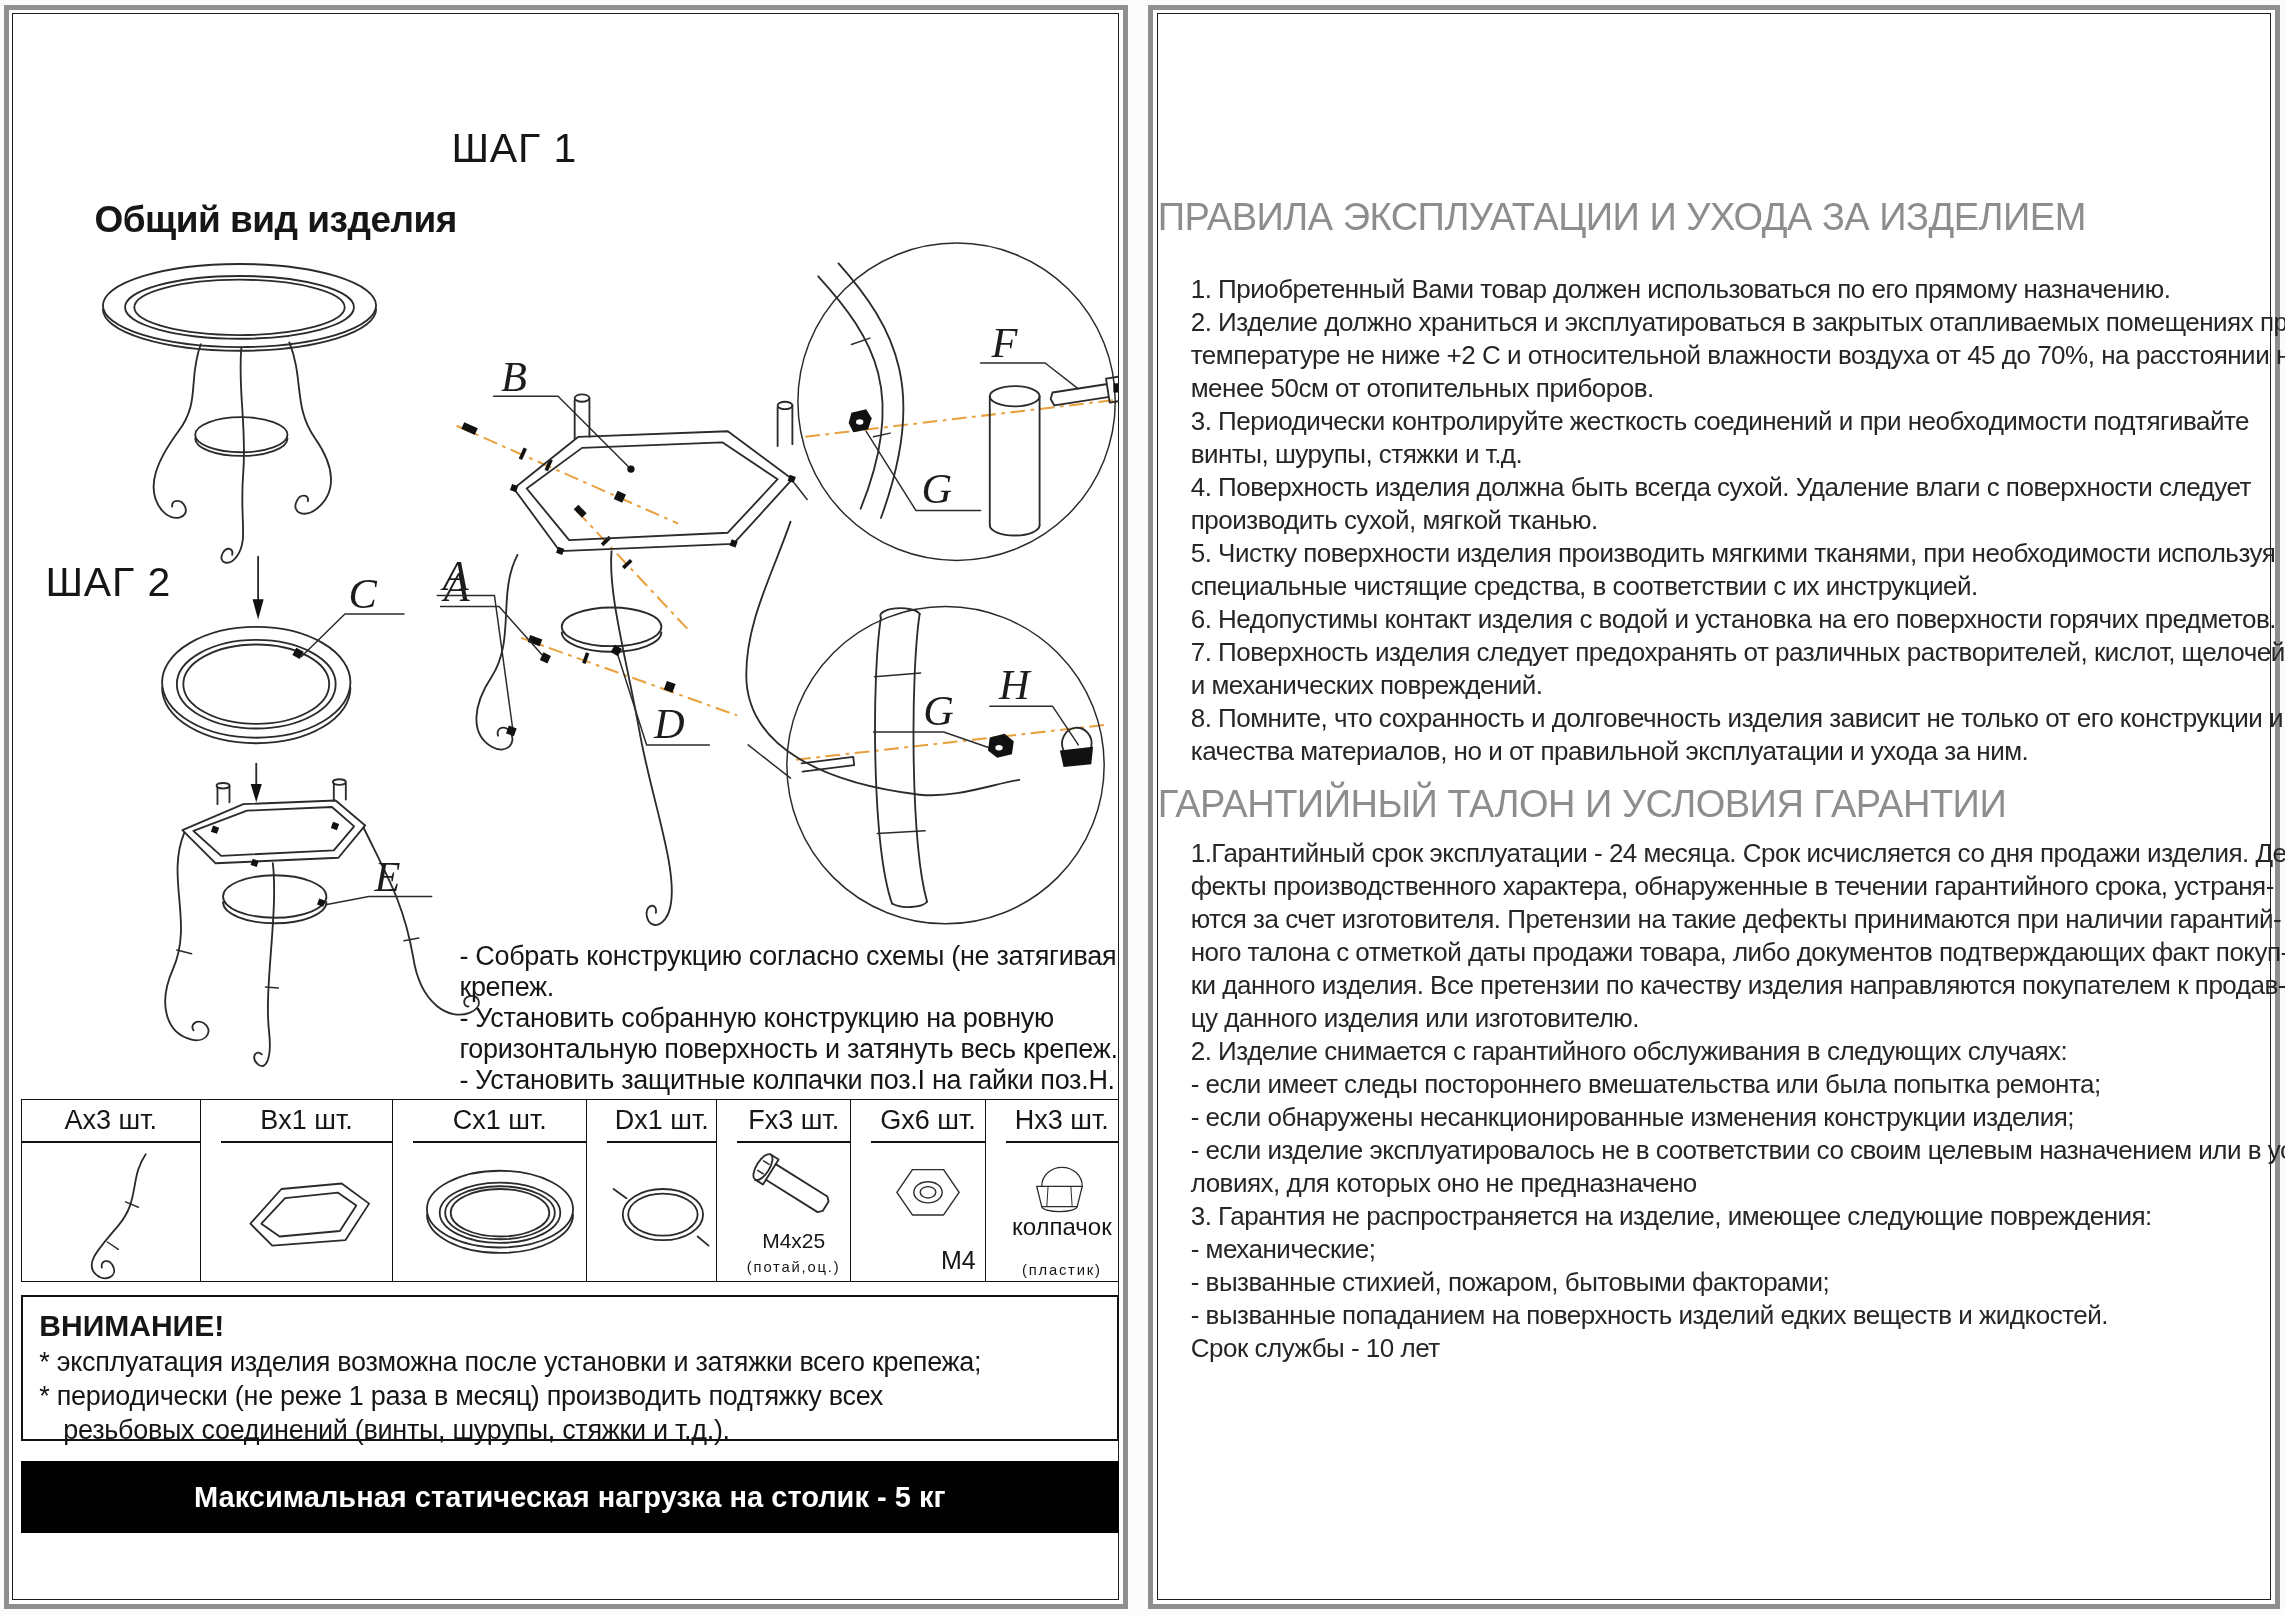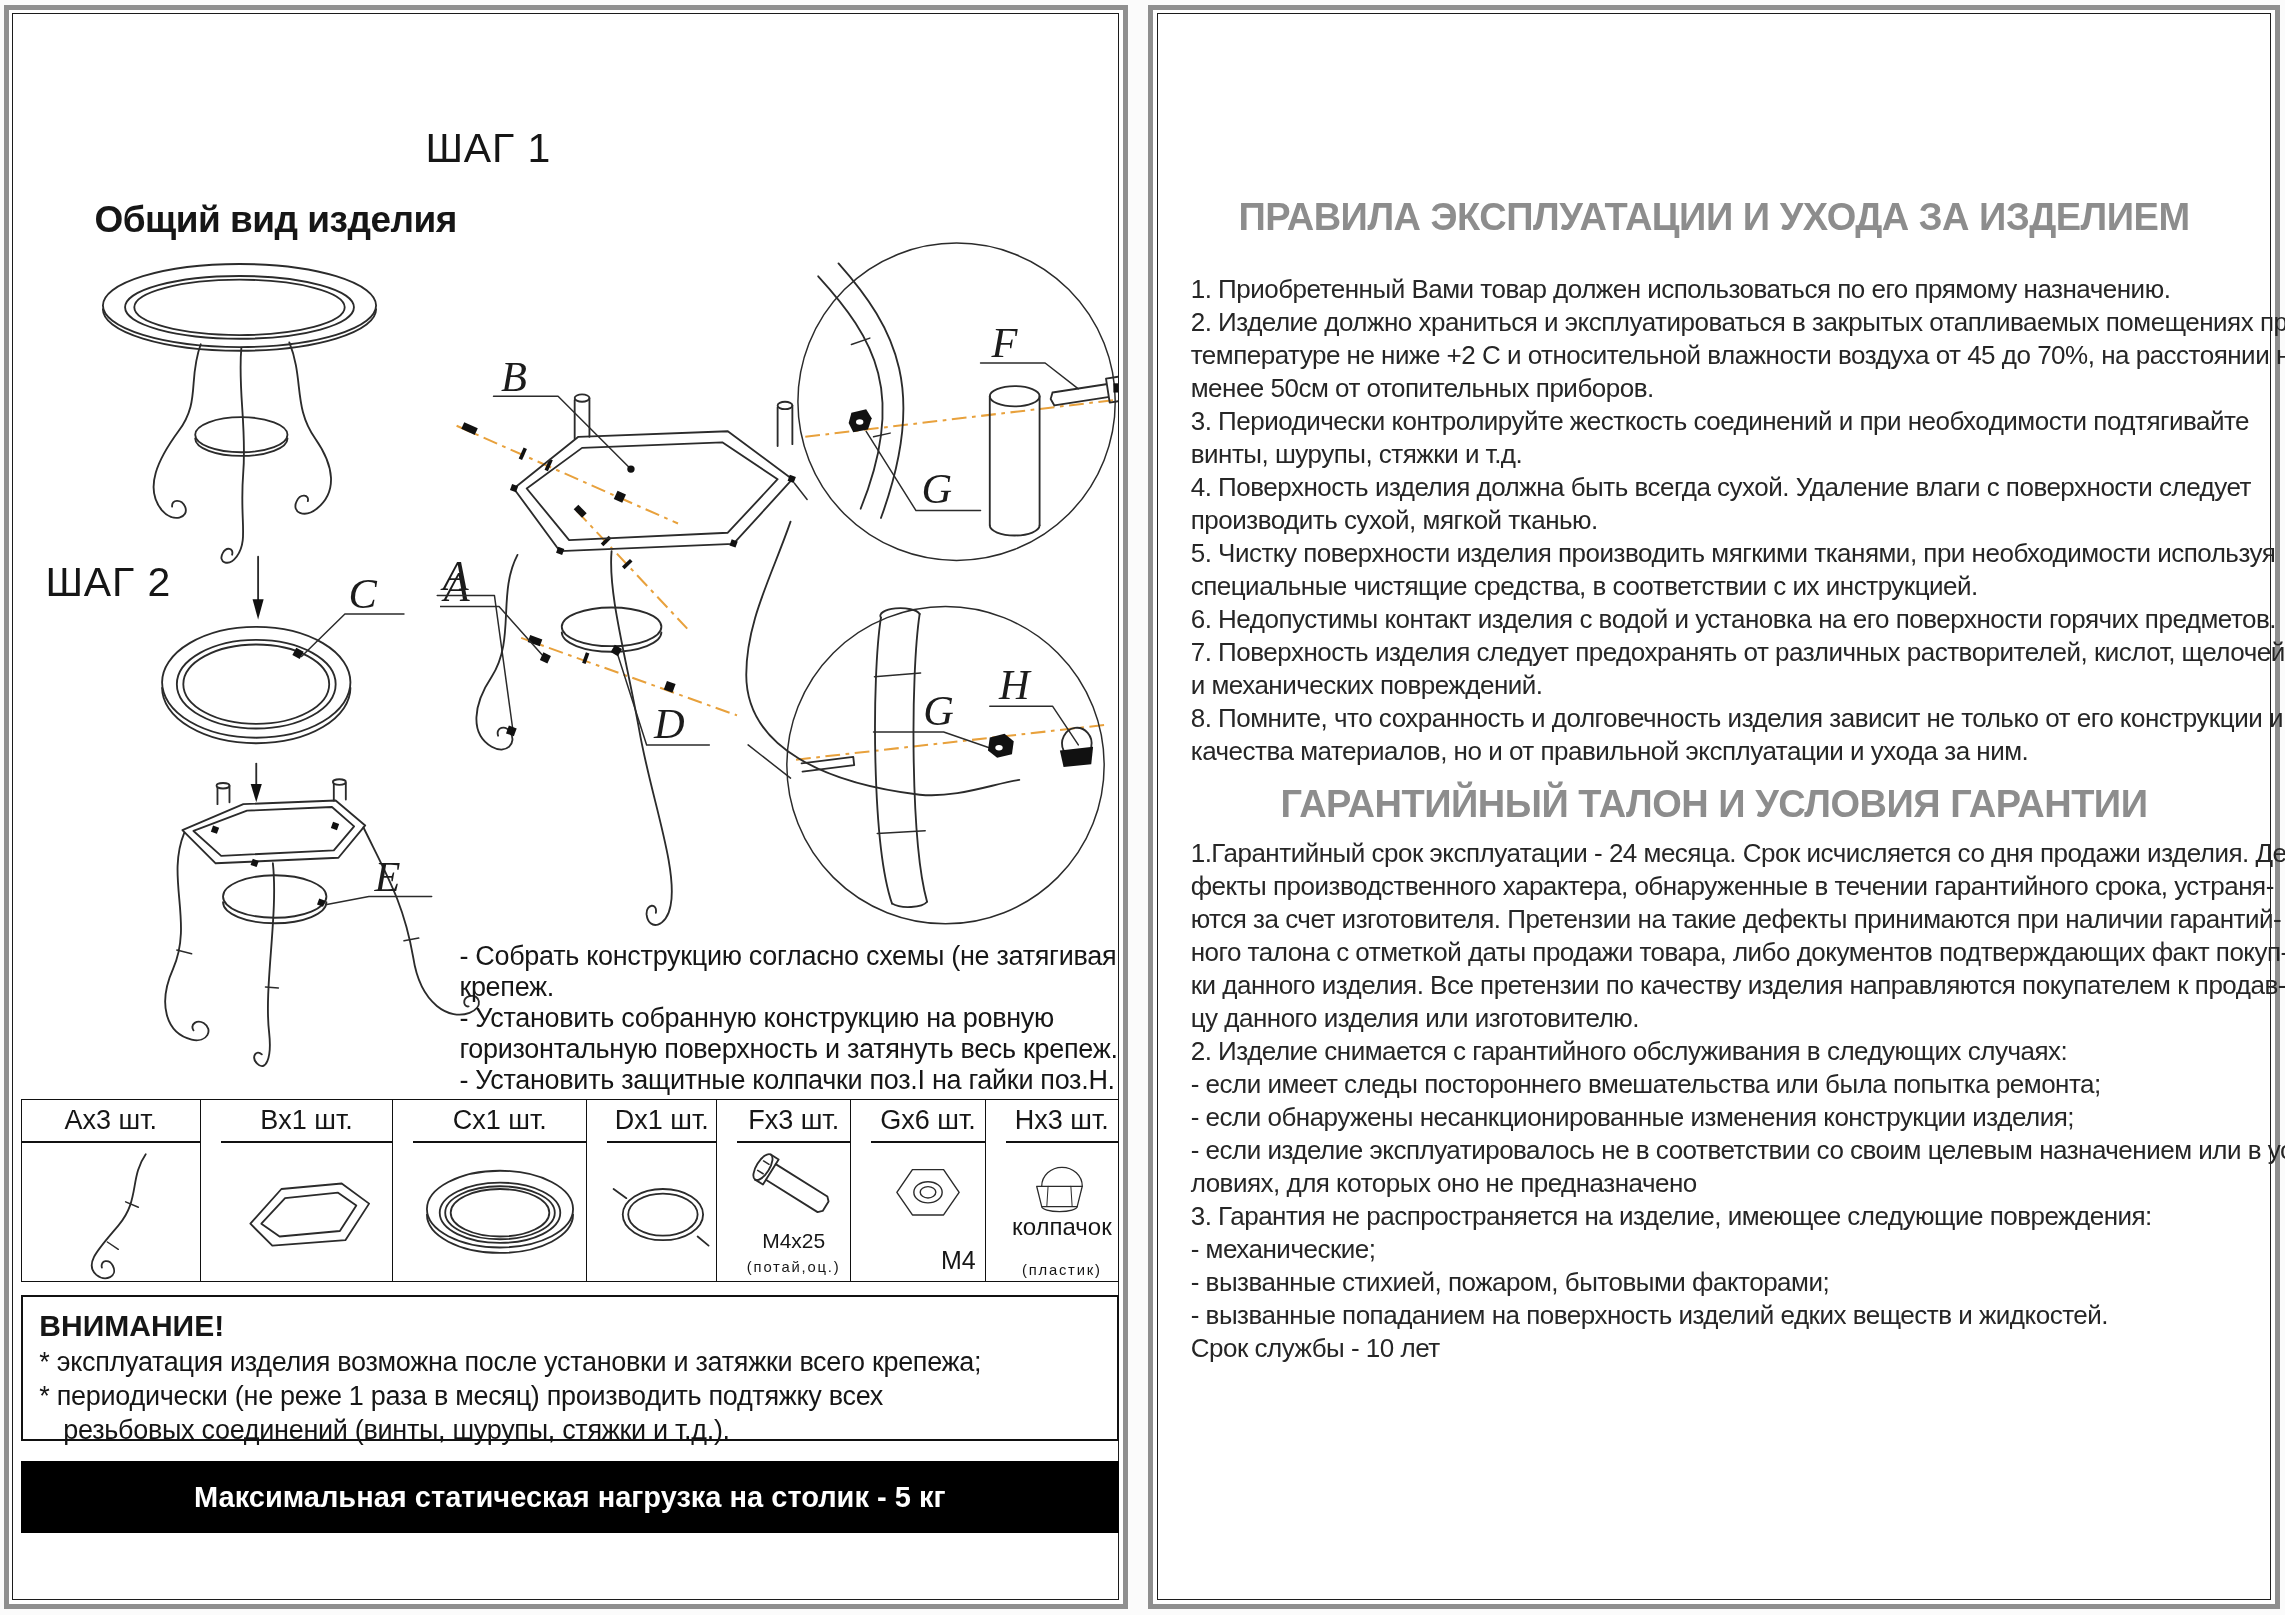--- a/index.html
+++ b/index.html
@@ -23,21 +23,21 @@
   .pcell{position:relative;height:138px;}
   .pcell svg{position:absolute;left:50%;transform:translateX(-50%);top:3.7px;}
   .psub{position:absolute;width:100%;text-align:center;font-size:21px;}
   .psub2{position:absolute;width:100%;text-align:center;font-size:14.8px;letter-spacing:1.8px;}
   .warning-box{border:2.8px solid #111;box-sizing:border-box;padding:9.2px 16.6px;}
   .warn-title{font-size:30px;font-weight:bold;height:39px;line-height:39px;}
   .warn-line{font-size:27px;height:34px;line-height:34px;white-space:nowrap;letter-spacing:-0.3px;}
   .warn-indent{padding-left:24px;}
   .banner{background:#000000;color:#fff;text-align:center;font-weight:bold;font-size:29px;}
   
-  .gray-heading{width:100%;text-align:center;font-weight:bold;font-size:38px;color:#8d8d8d;letter-spacing:-0.5px;}
+  .gray-heading{width:100%;font-weight:normal;font-size:38px;color:#8d8d8d;letter-spacing:-0.5px;}
   .rline{height:33px;line-height:33px;font-size:26px;letter-spacing:-0.5px;white-space:nowrap;color:#262626;}
   .rtext{left:33px;right:26px;}
   
   .draw{stroke:#2b2b2b;fill:none;stroke-width:2;stroke-linecap:round;stroke-linejoin:round;}
   .thin{stroke-width:1.6;}
   .fillb{fill:#111;stroke:none;}
 </style>
 </head>
 <body>
 
@@ -53,21 +53,21 @@
         <ellipse cx="165" cy="60" rx="124" ry="34"></ellipse>
         <ellipse cx="165" cy="60" rx="114" ry="30"></ellipse>
         <path d="M123,100 C109,138 123,162 99,194 C77,224 61,256 81,280 C93,294 111,288 106,276 C102,267 91,268 92,276"></path>
         <path d="M219,98 C235,138 223,168 247,202 C268,232 271,260 249,278 C235,289 221,282 227,270 C231,261 241,263 239,270"></path>
         <path d="M167,104 C163,148 173,190 169,240 C165,292 175,312 162,330 C153,342 141,336 147,326 C151,319 159,321 157,328"></path>
         <ellipse cx="167" cy="198" rx="50" ry="19"></ellipse>
         <path d="M117,202 a50,19 0 0 0 100,0"></path>
       </g>
     </svg>
 
-    <div class="abs step-label" style="left:412px;top:111px;">ШАГ 1</div>
+    <div class="abs step-label" style="left:438px;top:111px;">ШАГ 1</div>
 
     <svg class="abs" style="left:427px;top:146px;" width="678" height="775" viewBox="0 0 735 840">
 
       <g stroke="#E8A13C" stroke-width="2.2" fill="none" stroke-dasharray="16 6 4 6">
         <path d="M18,288 L258,394"></path>
         <path d="M148,380 L268,508"></path>
         <path d="M88,518 L322,602"></path>
         <path d="M386,650 L724,612"></path>
         <path d="M396,300 L732,260"></path>
       </g>

